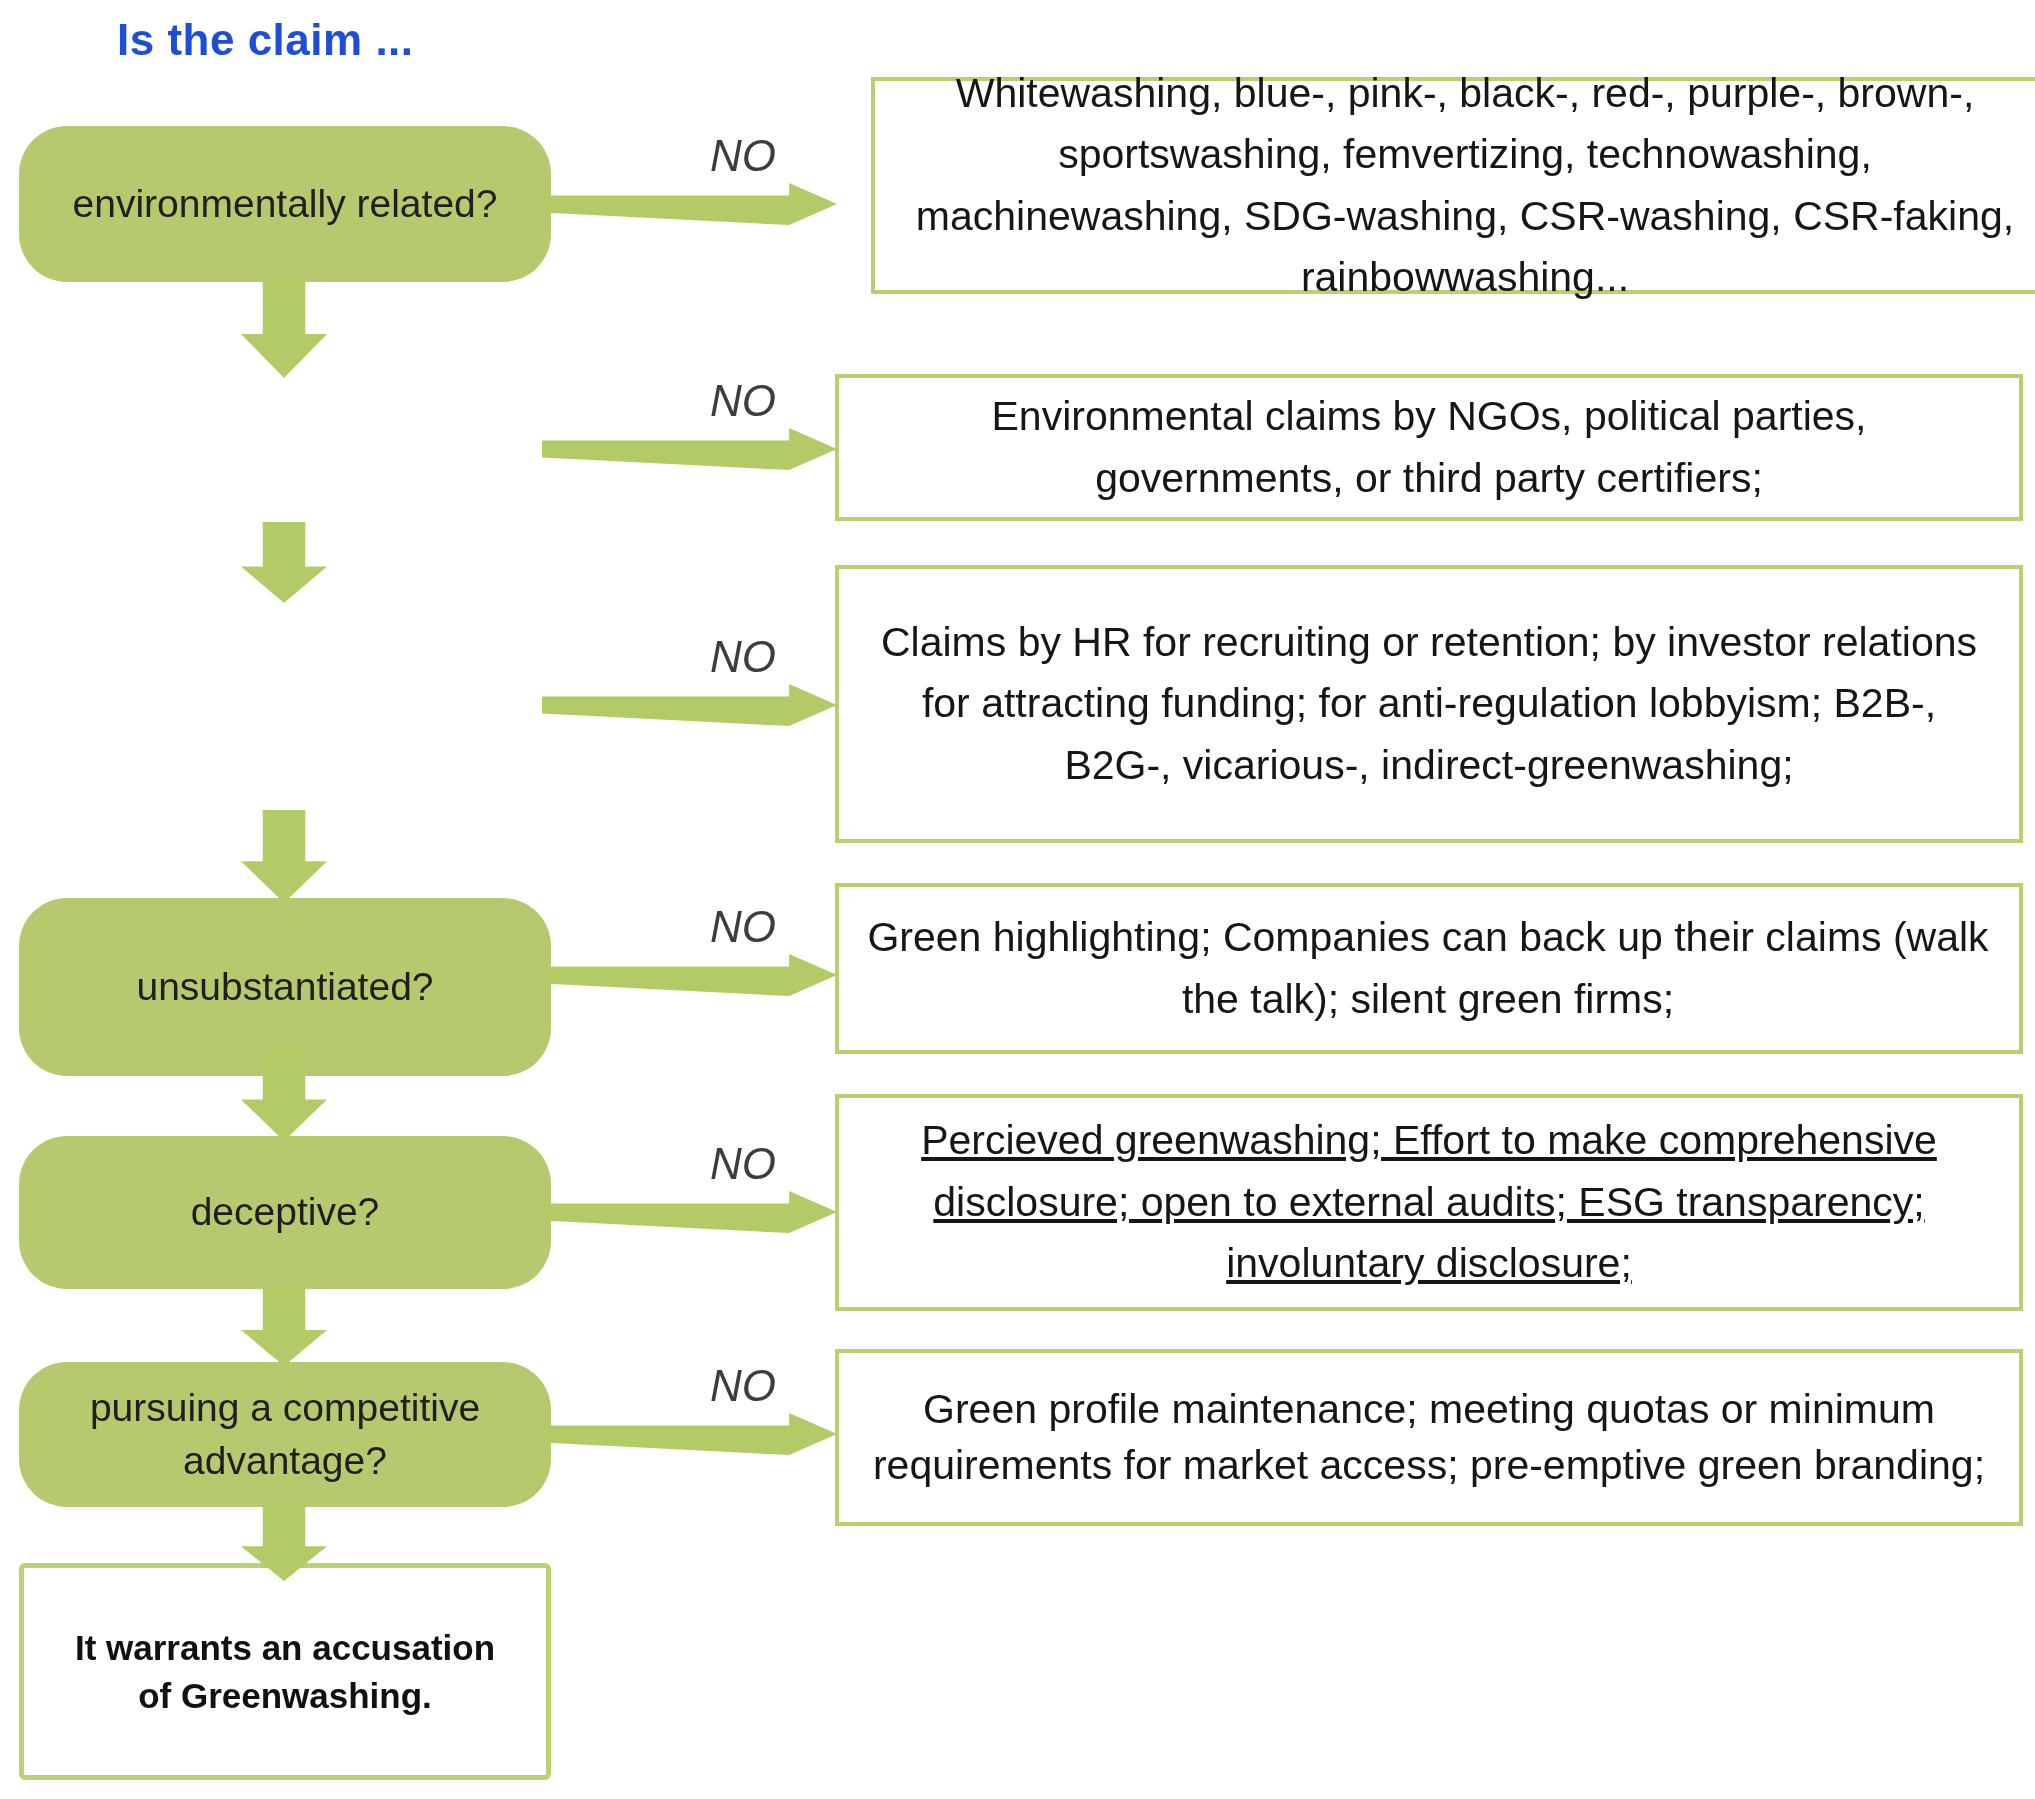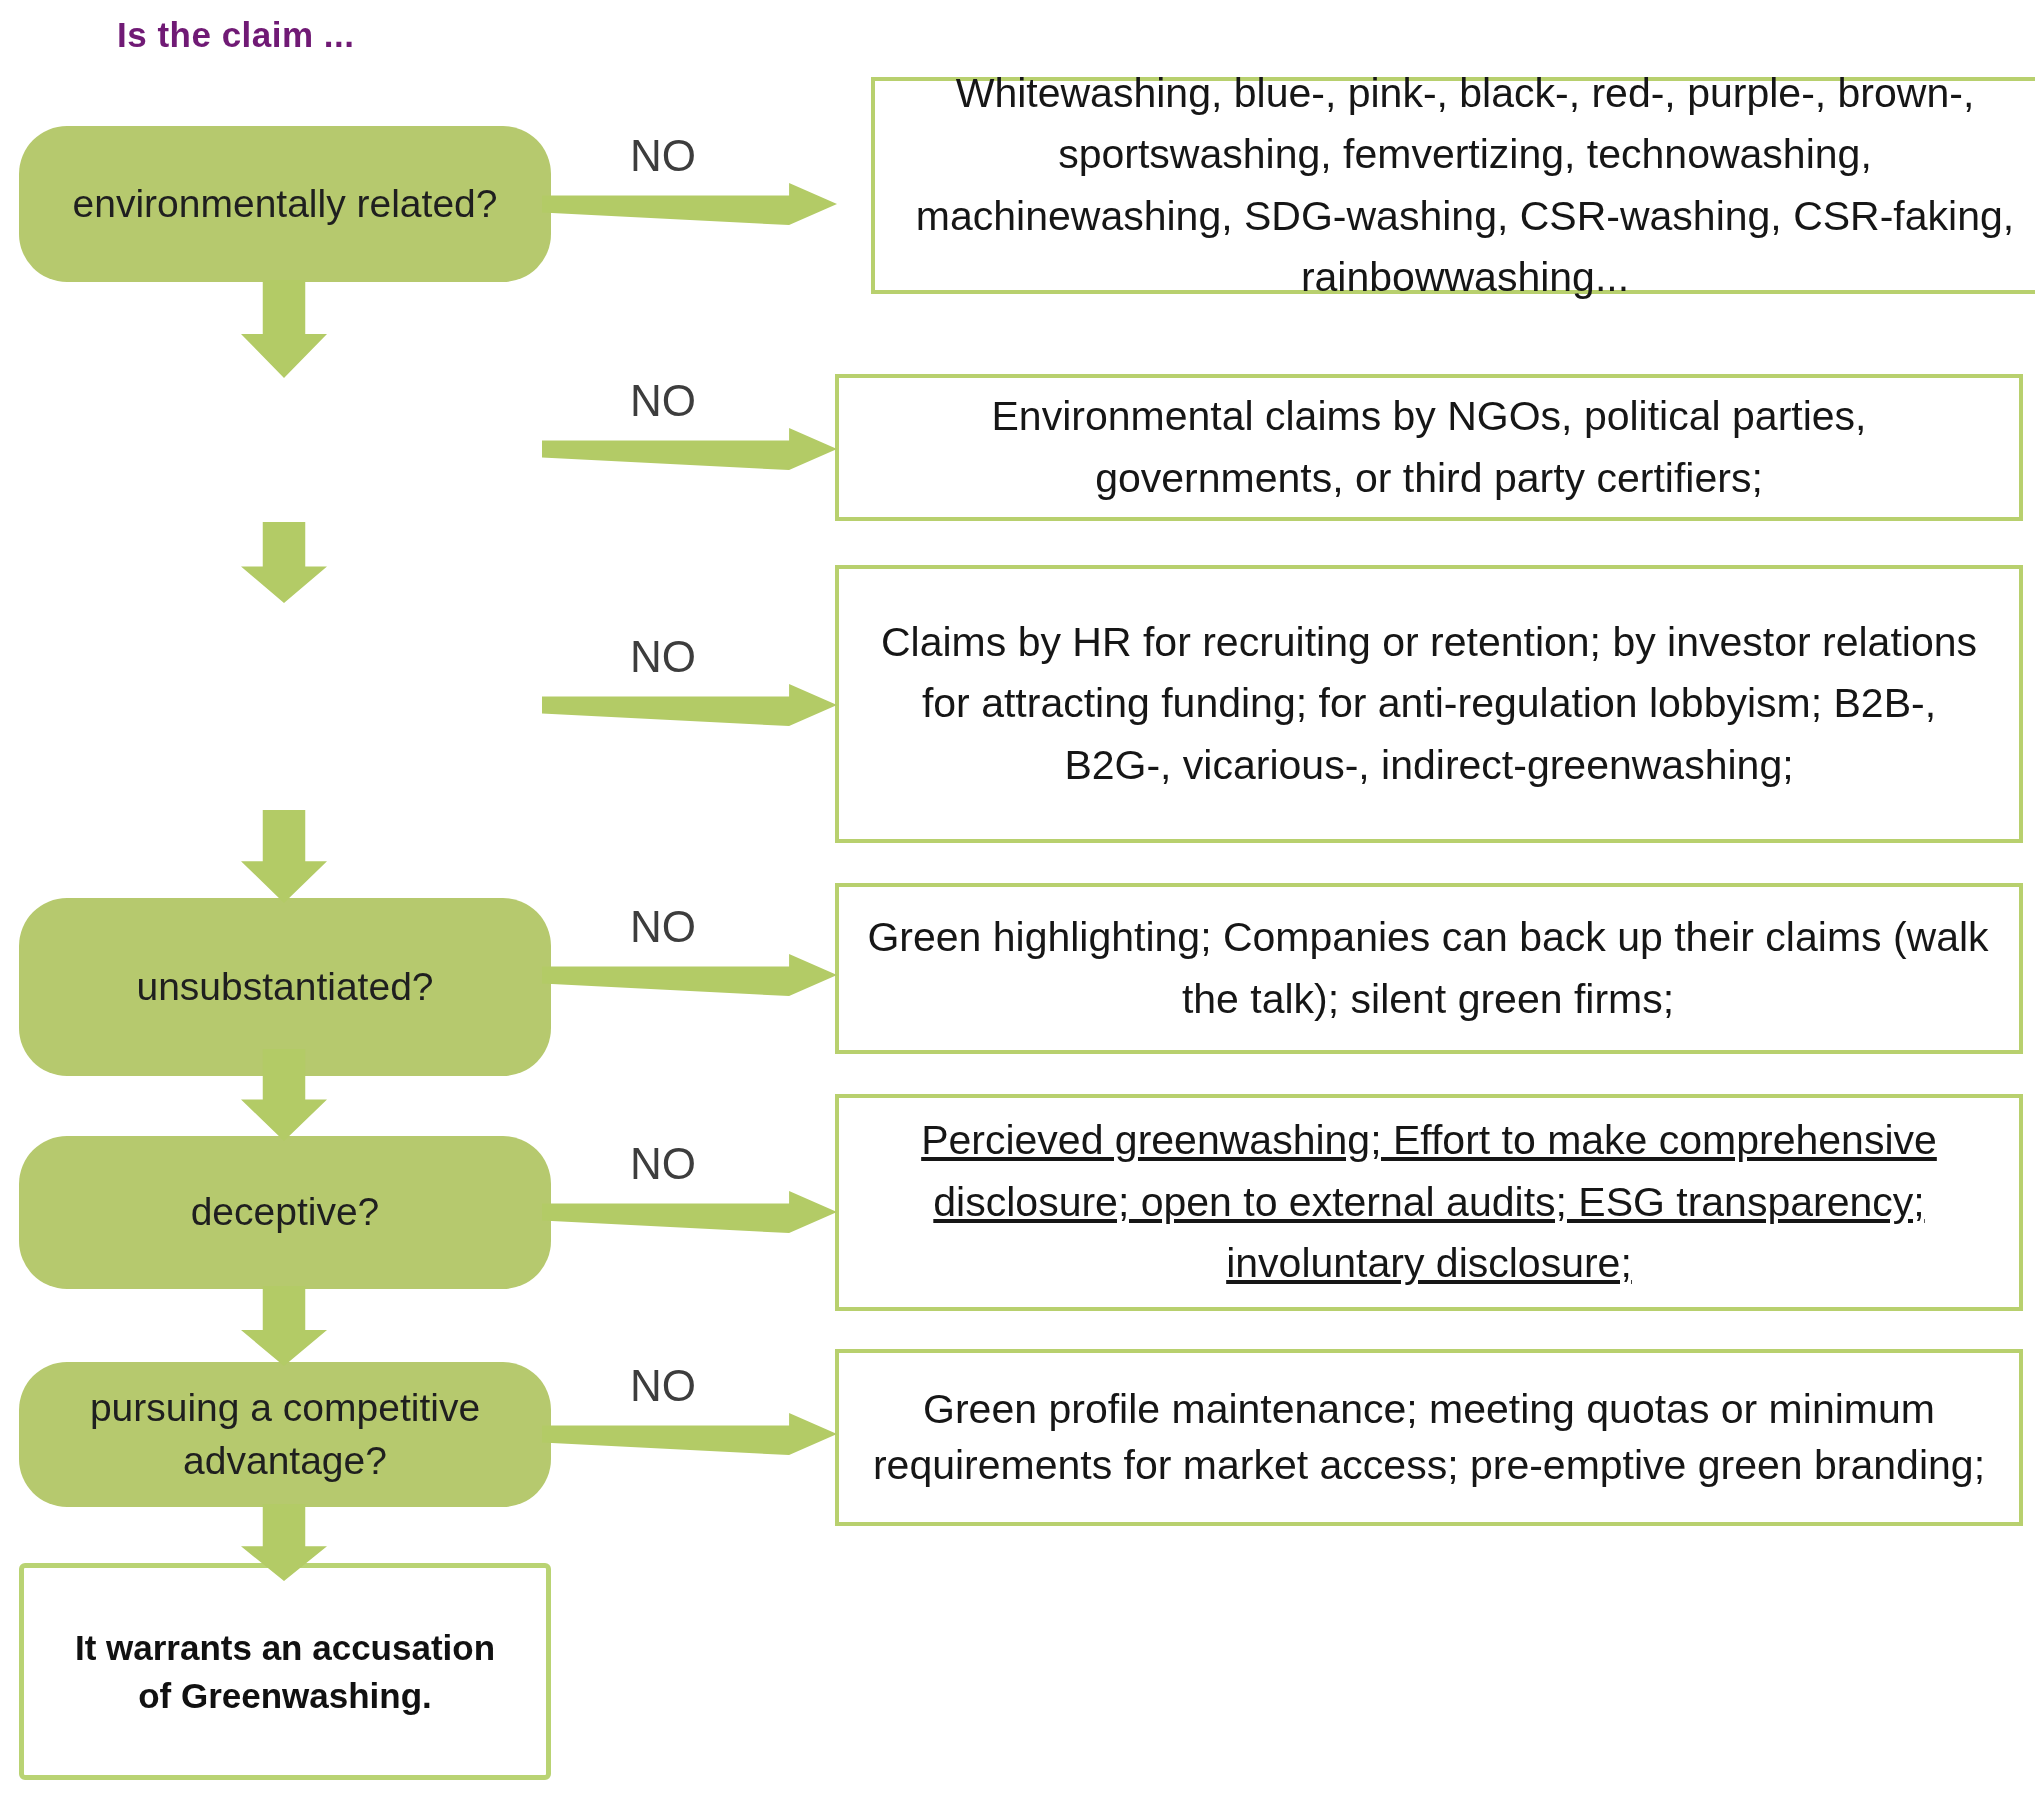--- a/index.html
+++ b/index.html
@@ -7,23 +7,23 @@
     position:relative;
     width:2035px;
     height:1799px;
     background:#ffffff;
     font-family:"Liberation Sans","DejaVu Sans",sans-serif;
     overflow:hidden;
   }
   #title{
     position:absolute;
     left:117px; top:15px;
-    font-size:35px;
+    font-size:44px;
     font-weight:bold;
-    color:#701a75;
+    color:#1d4ed8;
     letter-spacing:0.5px;
   }
   
   .qbox{
     position:absolute;
     left:19px;
     width:532px;
     background:#b6c96e;
     border-radius:48px;
     display:flex;
@@ -87,24 +87,25 @@
   .r4{top:883px;height:171px;padding-left:26px;}
   .r5{top:1094px;height:217px;text-decoration:underline;}
   .r6{top:1349px;height:177px;line-height:1.35;}
   
   .no{
     position:absolute;
     left:630px;
     width:146px;
     height:55px;
     line-height:55px;
-    text-align:left;
+    text-align:right;
     font-size:44px;
     color:#3d3d3d;
     z-index:2;
+    font-style:italic;
   }
   .no1{top:128px;}
   .no2{top:373px;}
   .no3{top:629px;}
   .no4{top:899px;}
   .no5{top:1136px;}
   .no6{top:1358px;}
   
   .harrow{
     position:absolute;

